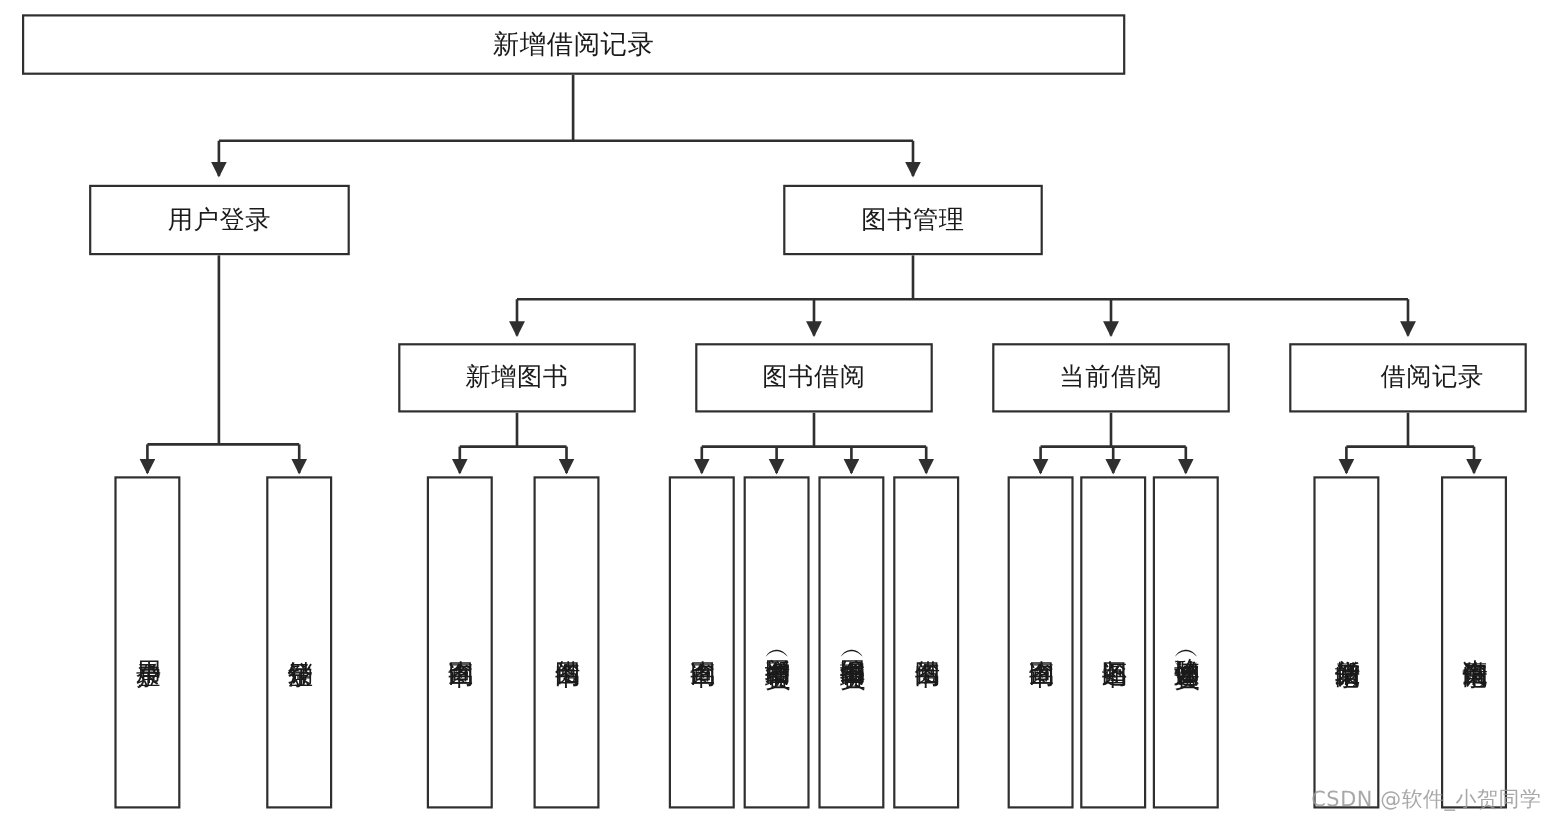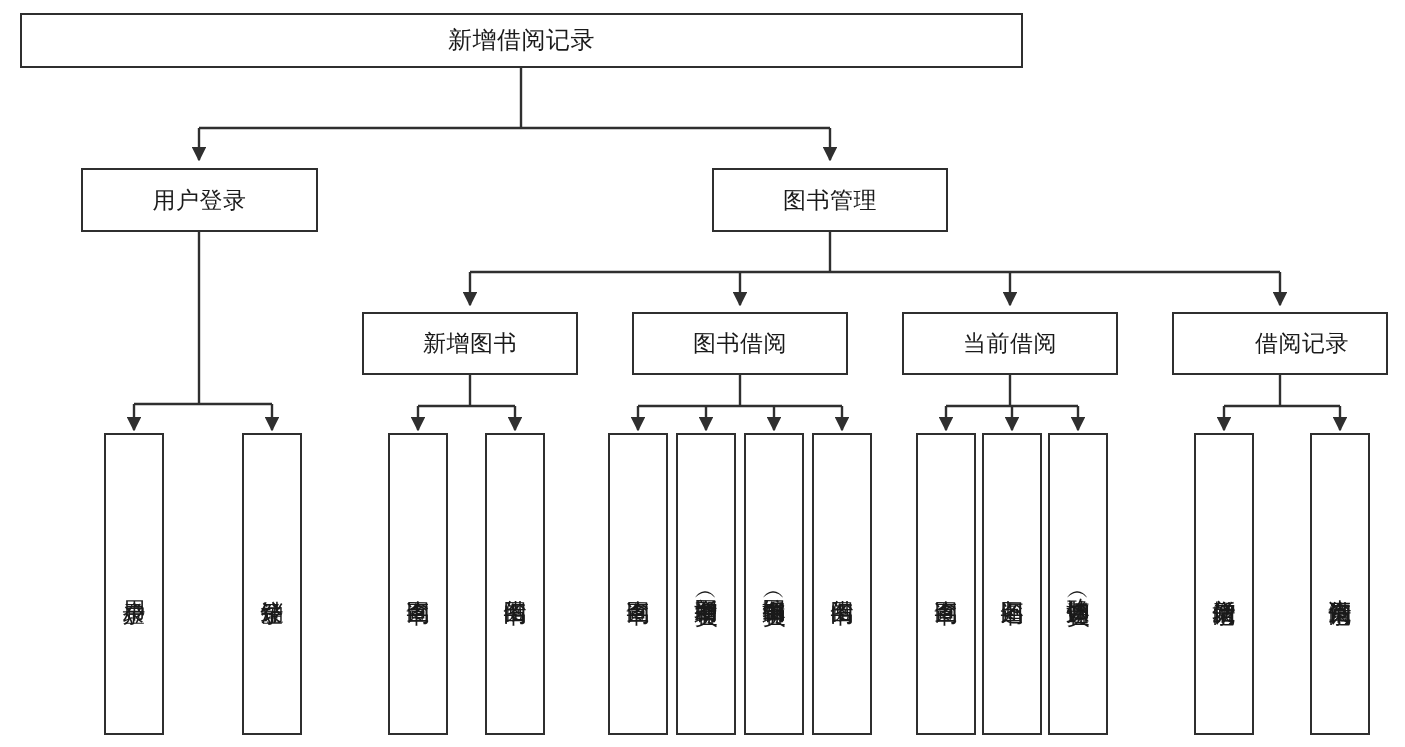--- a/index.html
+++ b/index.html
@@ -187,14 +187,15 @@
     <span class="vlabel">确认归还（管理员）</span>
   </div>
 
   <div class="leaf" style="left:1194px; top:433px; width:60px; height:302px;">
     <span class="vlabel">新增借阅记录</span>
   </div>
   <div class="leaf" style="left:1310px; top:433px; width:60px; height:302px;">
     <span class="vlabel">查询借阅记录</span>
   </div>
 
+  <div class="watermark" style="left:1192px; top:714px;">CSDN @软件_小贺同学</div>
 
 </div>
 
 </body></html>

